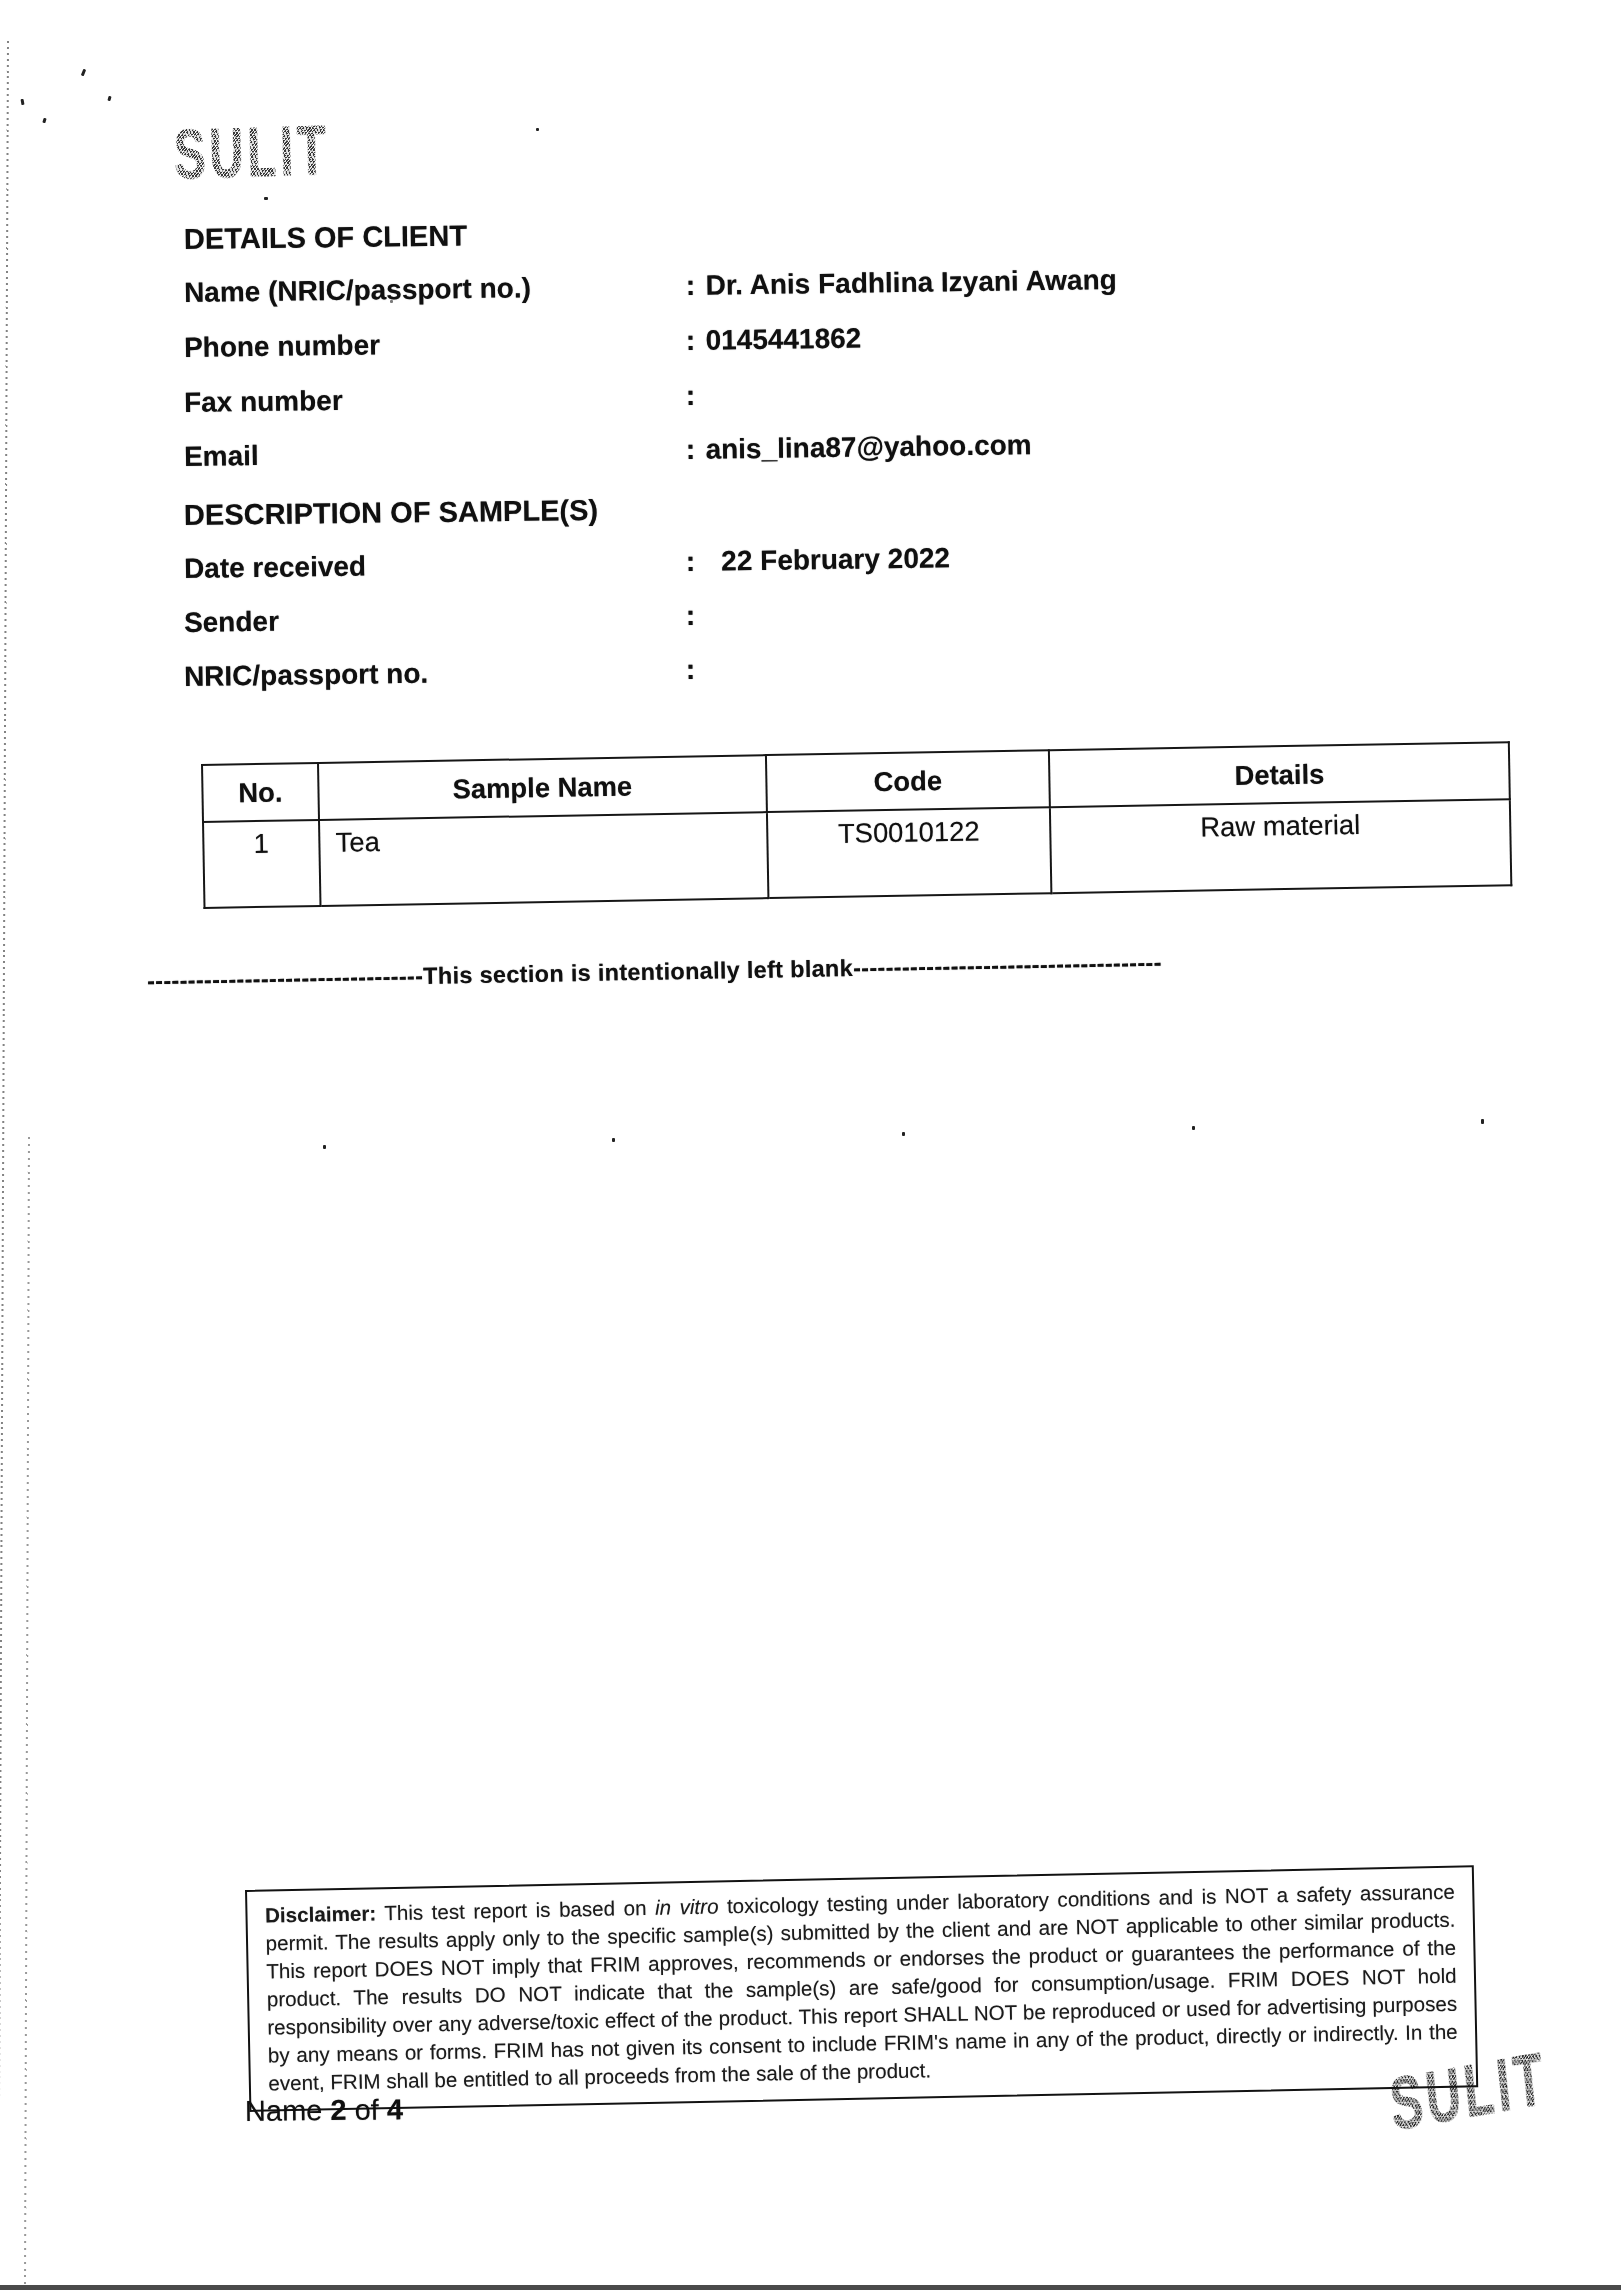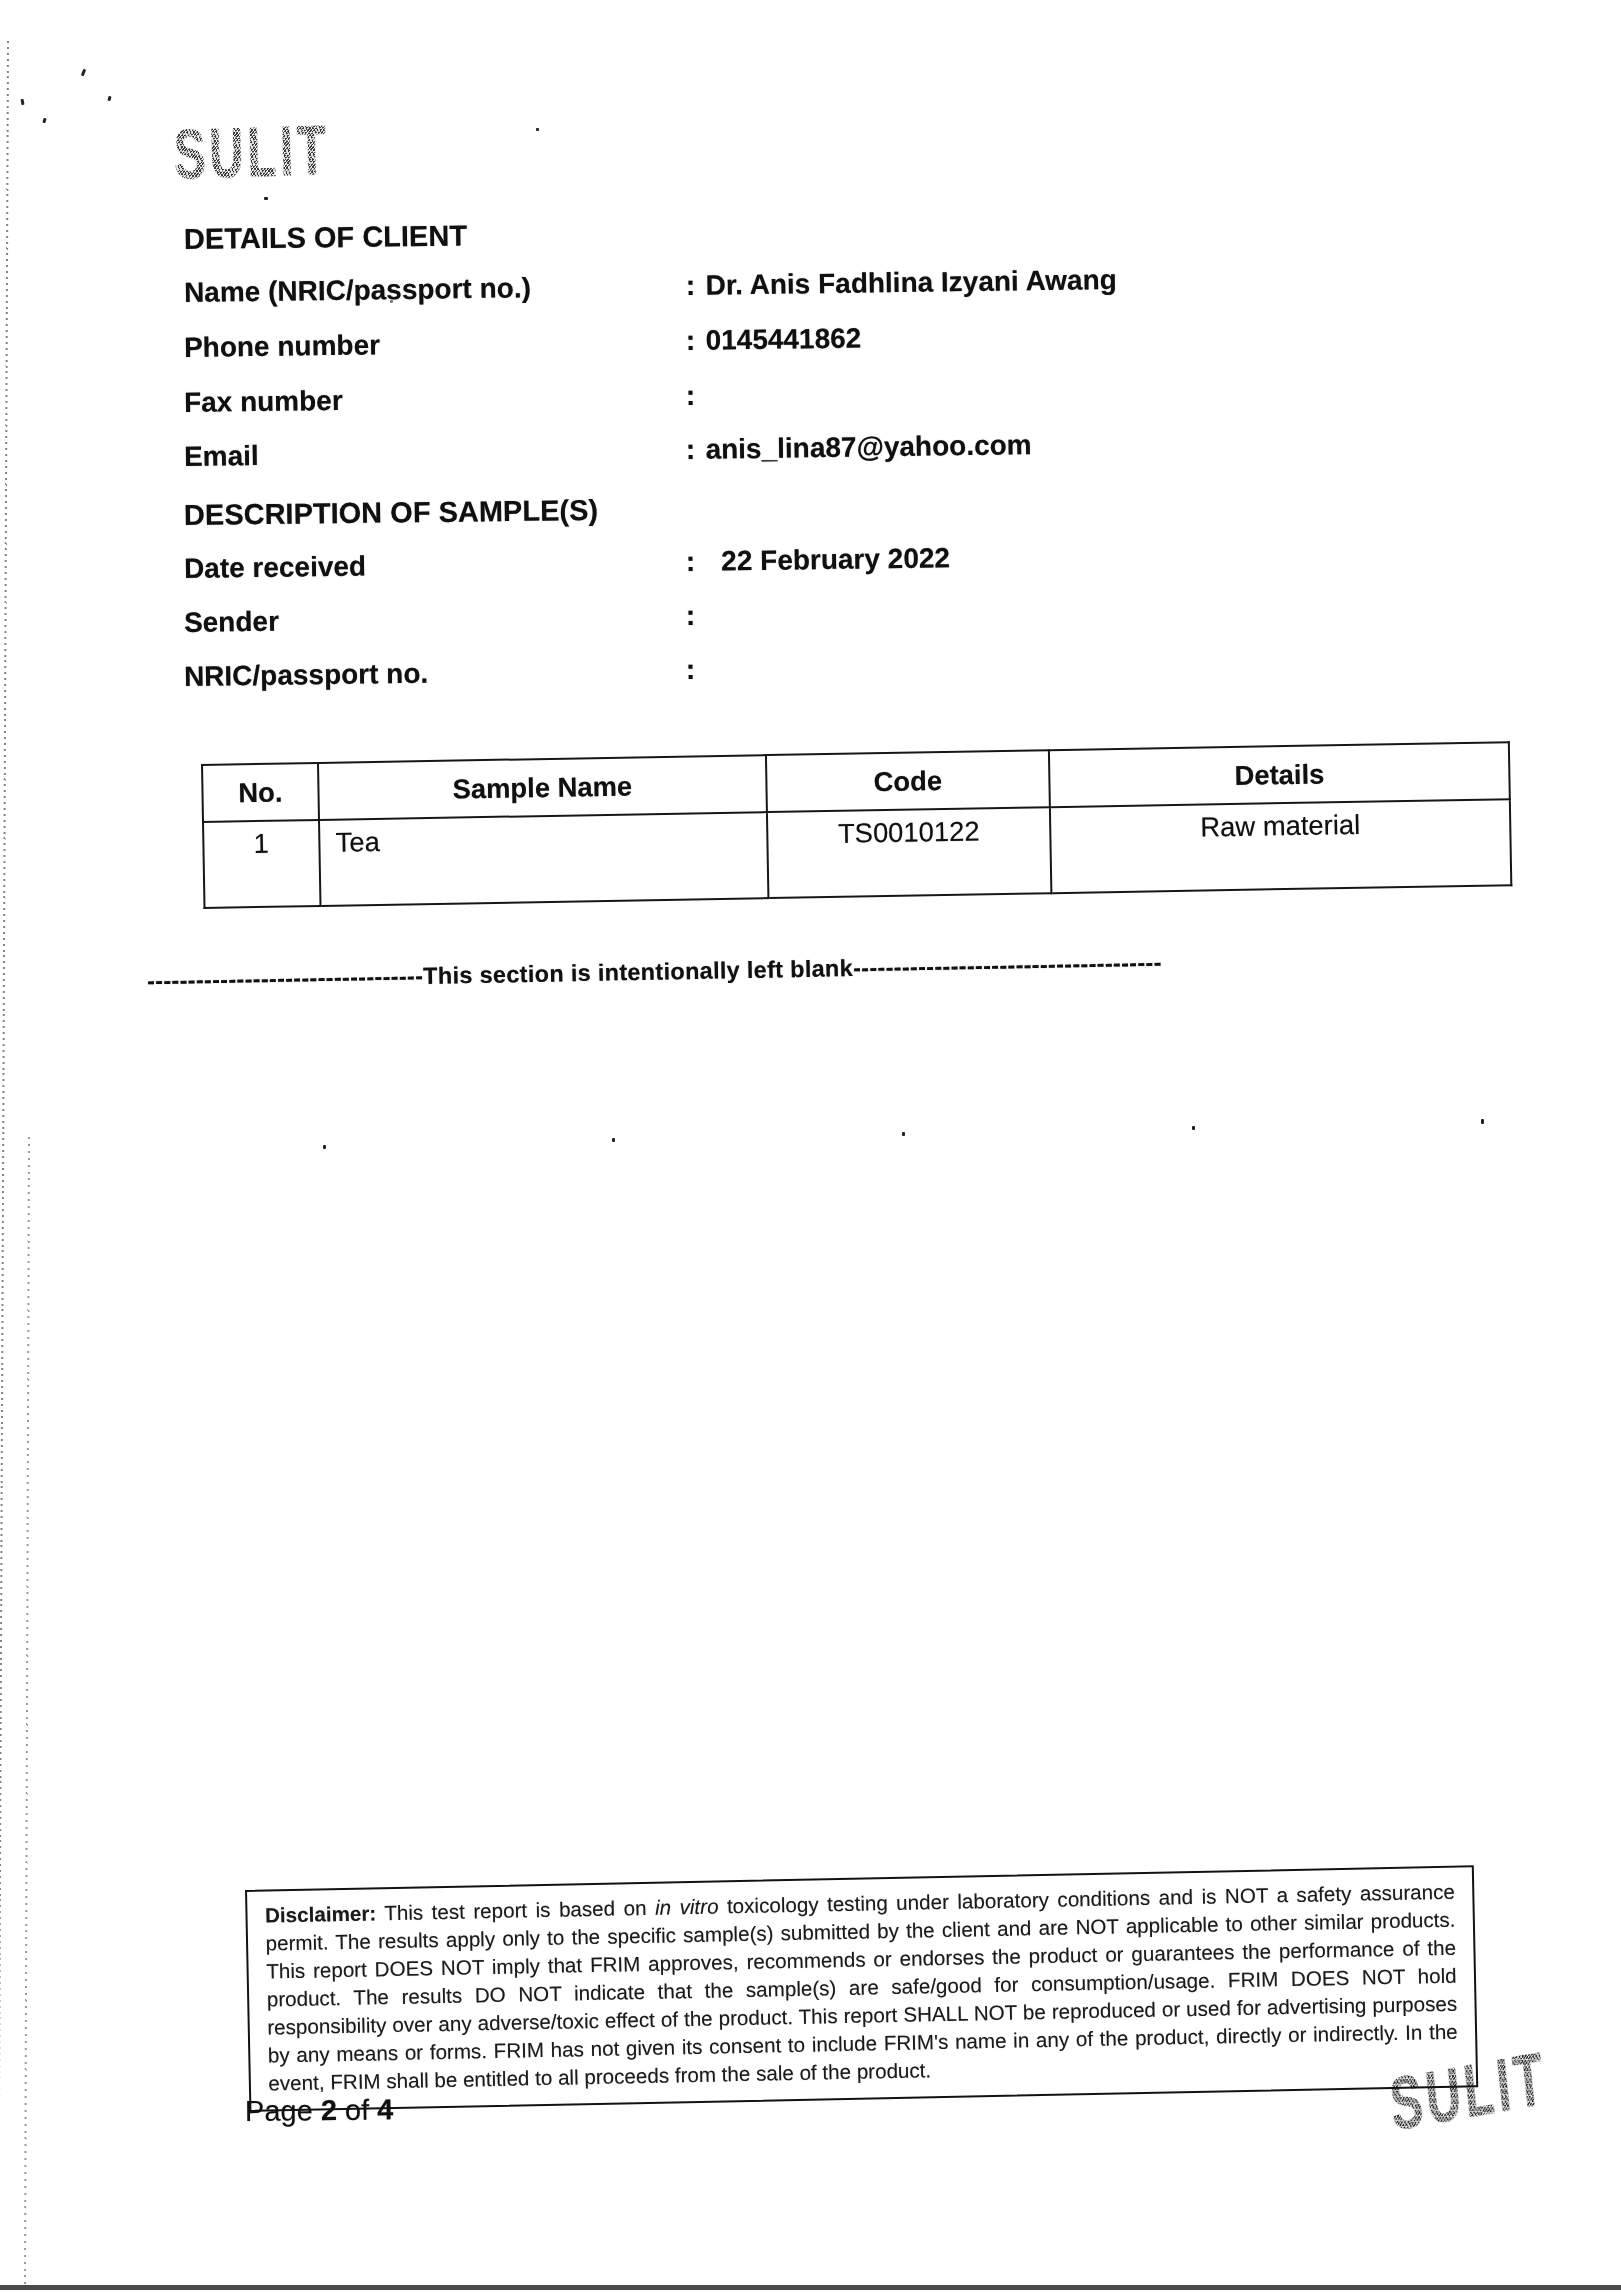--- a/index.html
+++ b/index.html
@@ -203,21 +203,21 @@
     </tbody>
   </table>
 
   <div class="blank-line">----------------------------------This section is intentionally left blank--------------------------------------</div>
 
   <div class="disclaimer-box">
     <span class="b">Disclaimer:</span><span> This test report is based on </span><span class="i">in vitro</span><span> toxicology testing under laboratory conditions and is NOT a safety assurance permit. The results apply only to the specific sample(s) submitted by the client and are NOT applicable to other similar products. This report DOES NOT imply that FRIM approves, recommends or endorses the product or guarantees the performance of the product. The results DO NOT indicate that the sample(s) are safe/good for consumption/usage. FRIM DOES NOT hold responsibility over any adverse/toxic effect of the product. This report SHALL NOT be reproduced or used for advertising purposes by any means or forms. FRIM has not given its consent to include FRIM's name in any of the product, directly or indirectly. In the event, FRIM shall be entitled to all proceeds from the sale of the product.</span>
   </div>
 
   <div class="page-footer">
-    <span>Page</span>&nbsp;<span class="num">2</span>&nbsp;<span>of</span>&nbsp;<span class="num">4</span>
+    <span>Name</span>&nbsp;<span class="num">2</span>&nbsp;<span>of</span>&nbsp;<span class="num">4</span>
   </div>
 
   <div class="scan-line-a"></div>
   <div class="scan-line-b"></div>
   <div class="scan-bottom"></div>
 
   <div class="speck" style="left:82px;top:69px;width:2.9px;height:6.9px;transform:rotate(22deg)"></div>
   <div class="speck" style="left:108px;top:96px;width:2.9px;height:4.9px;transform:rotate(15deg)"></div>
   <div class="speck" style="left:20.6px;top:99px;width:2.9px;height:5.9px;transform:rotate(-10deg)"></div>
   <div class="speck" style="left:43px;top:118px;width:2.9px;height:4.9px;transform:rotate(18deg)"></div>

